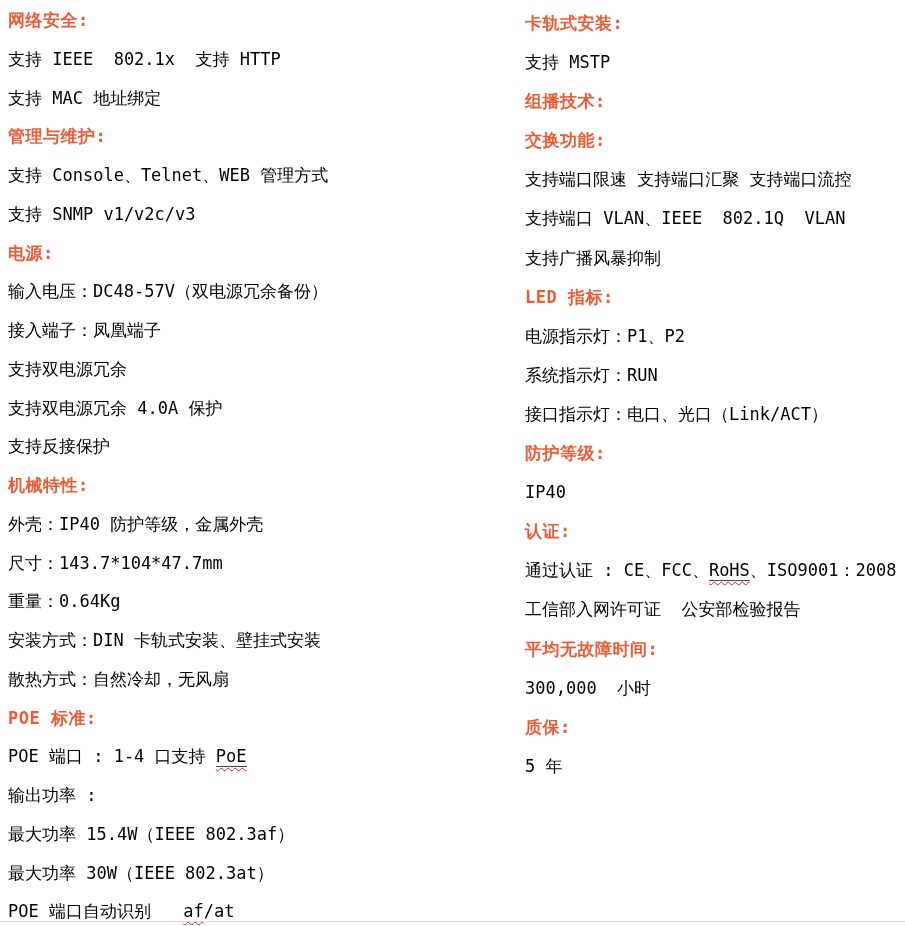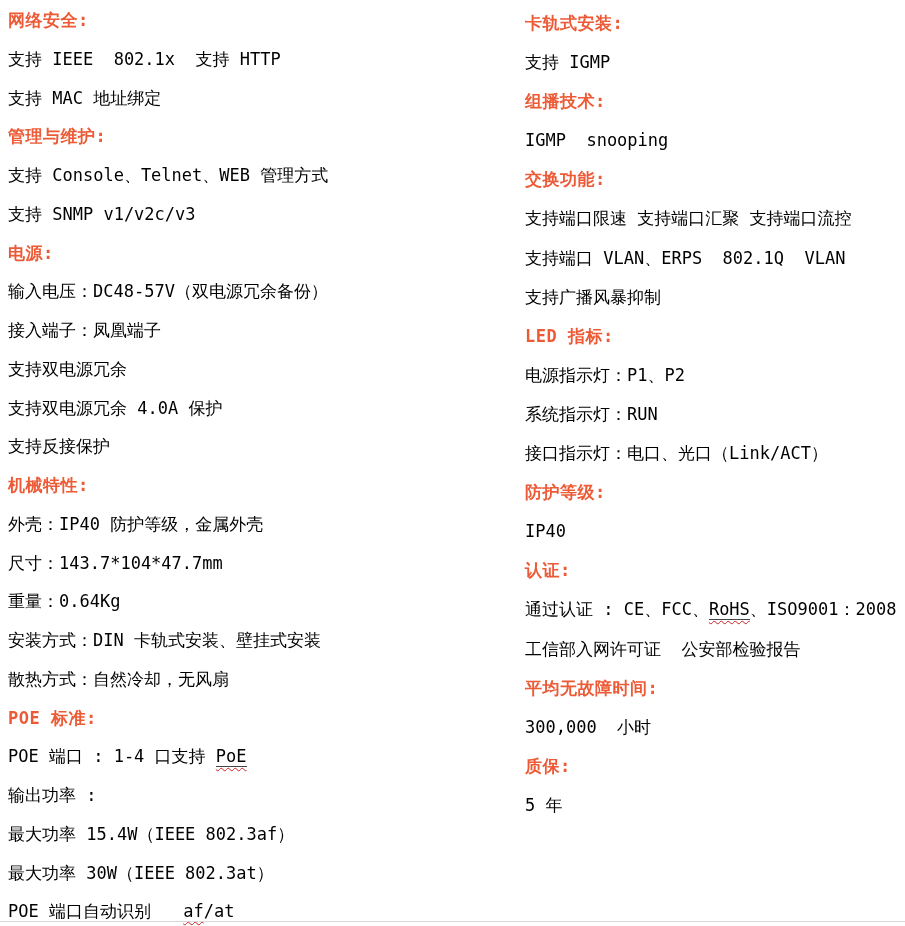--- a/index.html
+++ b/index.html
@@ -57,26 +57,25 @@
       <div class="line body-line"><span>散热方式：自然冷却，无风扇</span></div>
       <div class="line heading">POE 标准:</div>
       <div class="line body-line"><span>POE 端口 : 1-4 口支持 </span><span class="sp-solid-wavy">PoE</span></div>
       <div class="line body-line"><span>输出功率 :</span></div>
       <div class="line body-line"><span>最大功率 15.4W（IEEE 802.3af）</span></div>
       <div class="line body-line"><span>最大功率 30W（IEEE 802.3at）</span></div>
       <div class="line body-line"><span>POE 端口自动识别 </span><span class="sp-wavy">af</span><span>/at</span></div>
     </div>
   <div class="col col-right">
       <div class="line heading">卡轨式安装:</div>
-      <div class="line body-line"><span>支持 IGMP</span></div>
+      <div class="line body-line"><span>支持 MSTP</span></div>
       <div class="line heading">组播技术:</div>
-      <div class="line body-line"><span>IGMP  snooping</span></div>
       <div class="line heading">交换功能:</div>
       <div class="line body-line"><span>支持端口限速 支持端口汇聚 支持端口流控</span></div>
-      <div class="line body-line"><span>支持端口 VLAN、ERPS  802.1Q  VLAN</span></div>
+      <div class="line body-line"><span>支持端口 VLAN、IEEE  802.1Q  VLAN</span></div>
       <div class="line body-line"><span>支持广播风暴抑制</span></div>
       <div class="line heading">LED 指标:</div>
       <div class="line body-line"><span>电源指示灯：P1、P2</span></div>
       <div class="line body-line"><span>系统指示灯：RUN</span></div>
       <div class="line body-line"><span>接口指示灯：电口、光口（Link/ACT）</span></div>
       <div class="line heading">防护等级:</div>
       <div class="line body-line"><span>IP40</span></div>
       <div class="line heading">认证:</div>
       <div class="line body-line"><span>通过认证 : CE、FCC、</span><span class="sp-solid-wavy">RoHS</span><span>、ISO9001：2008</span></div>
       <div class="line body-line"><span>工信部入网许可证  公安部检验报告</span></div>

